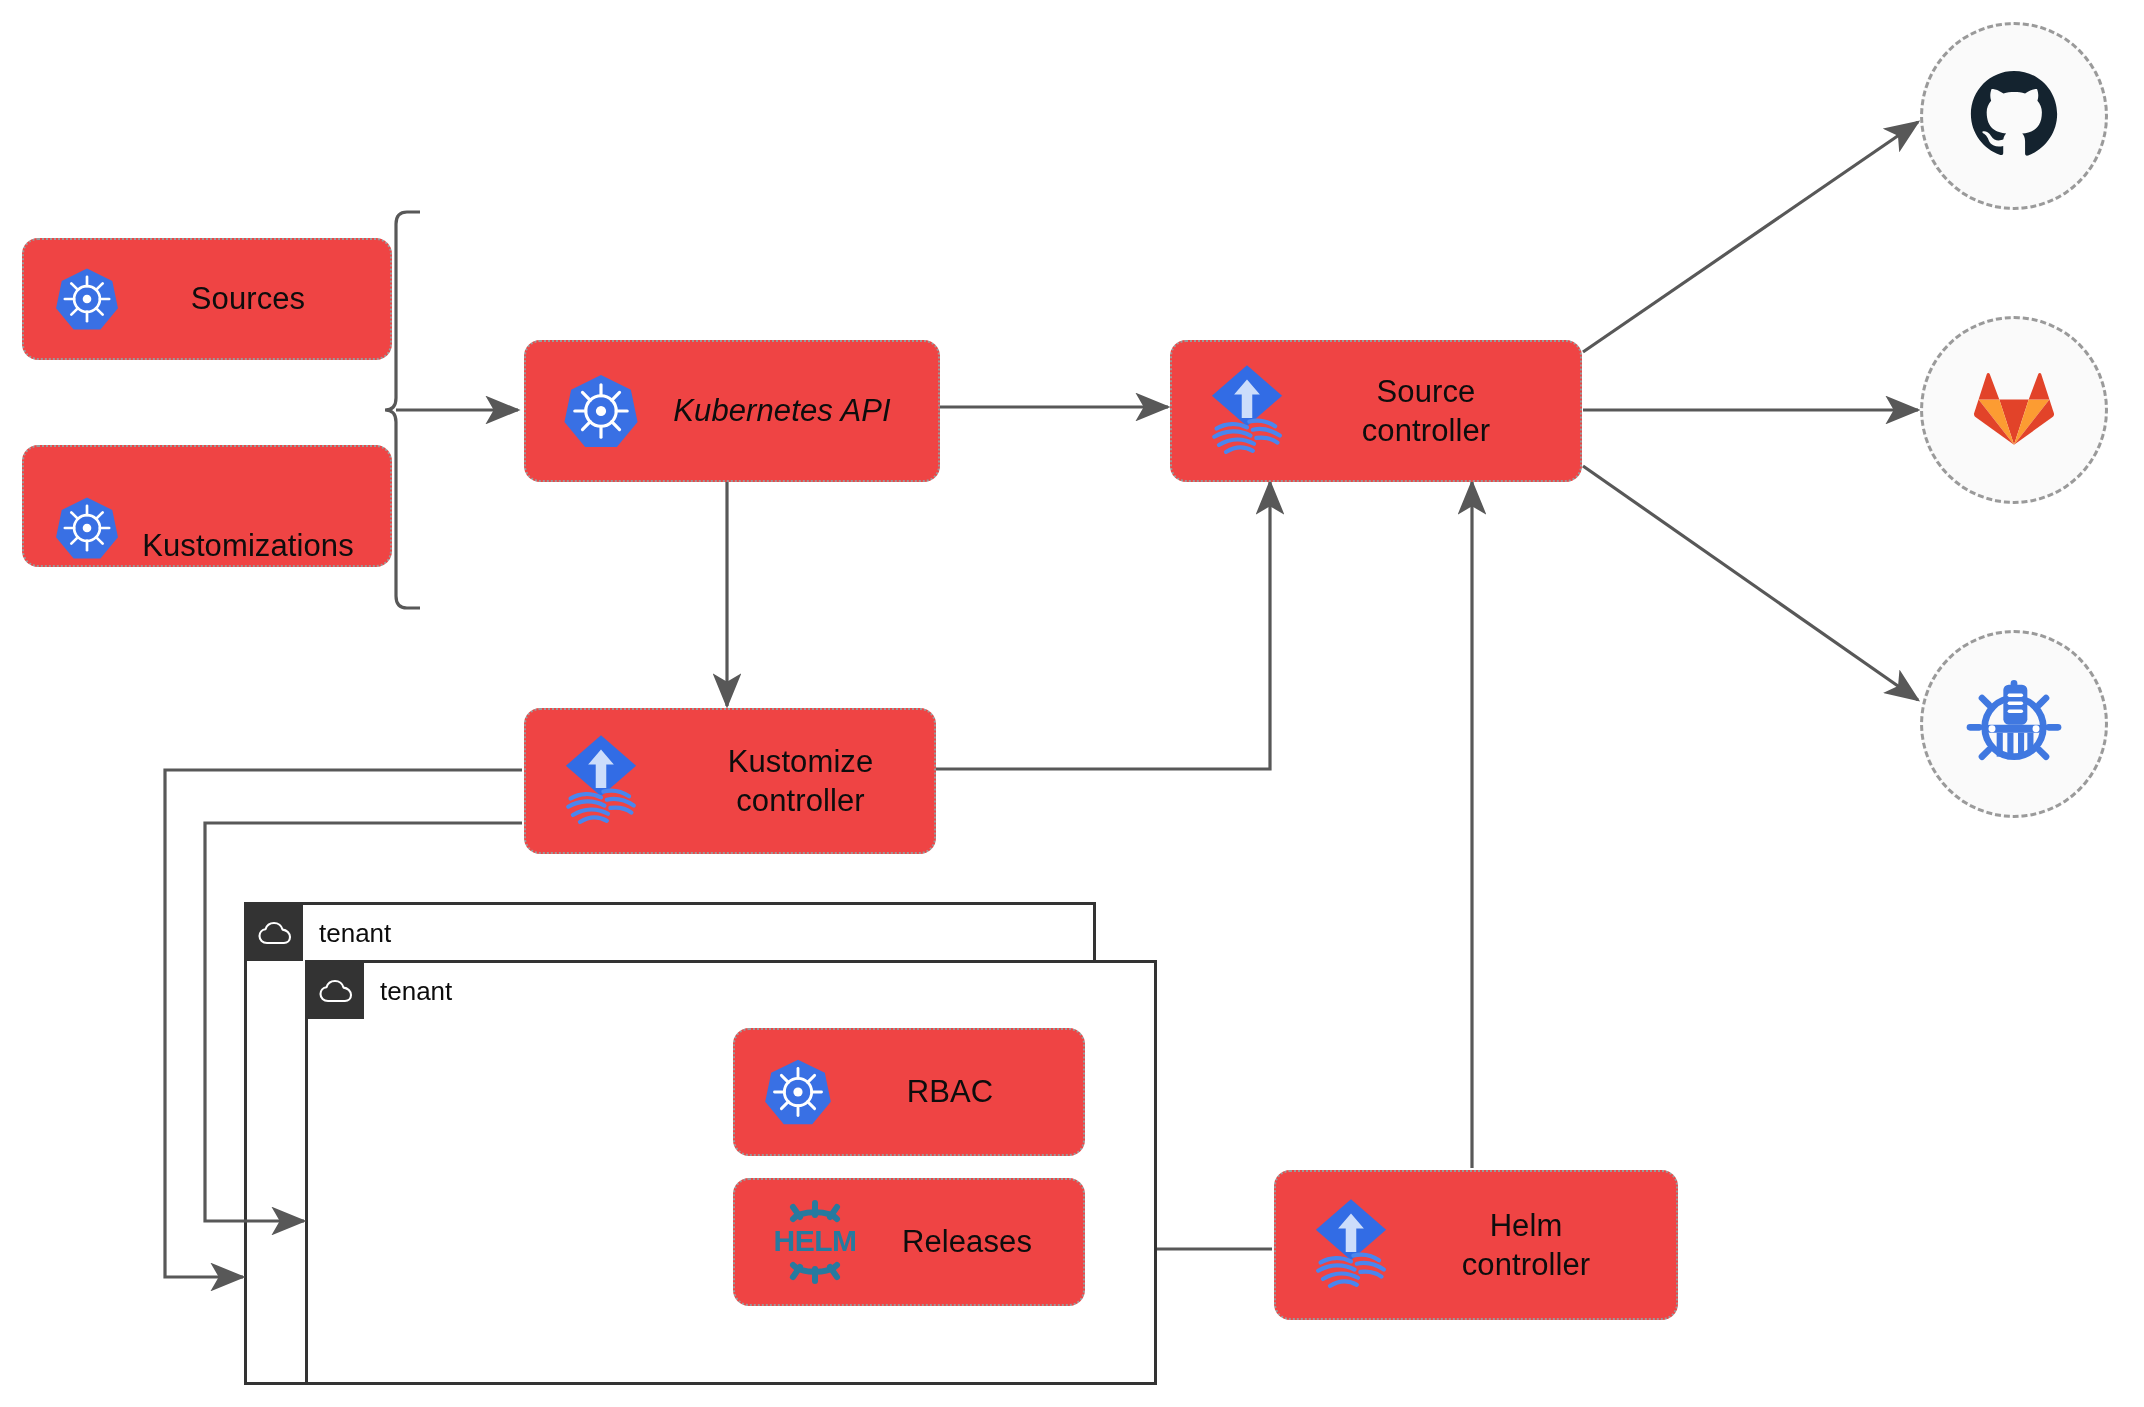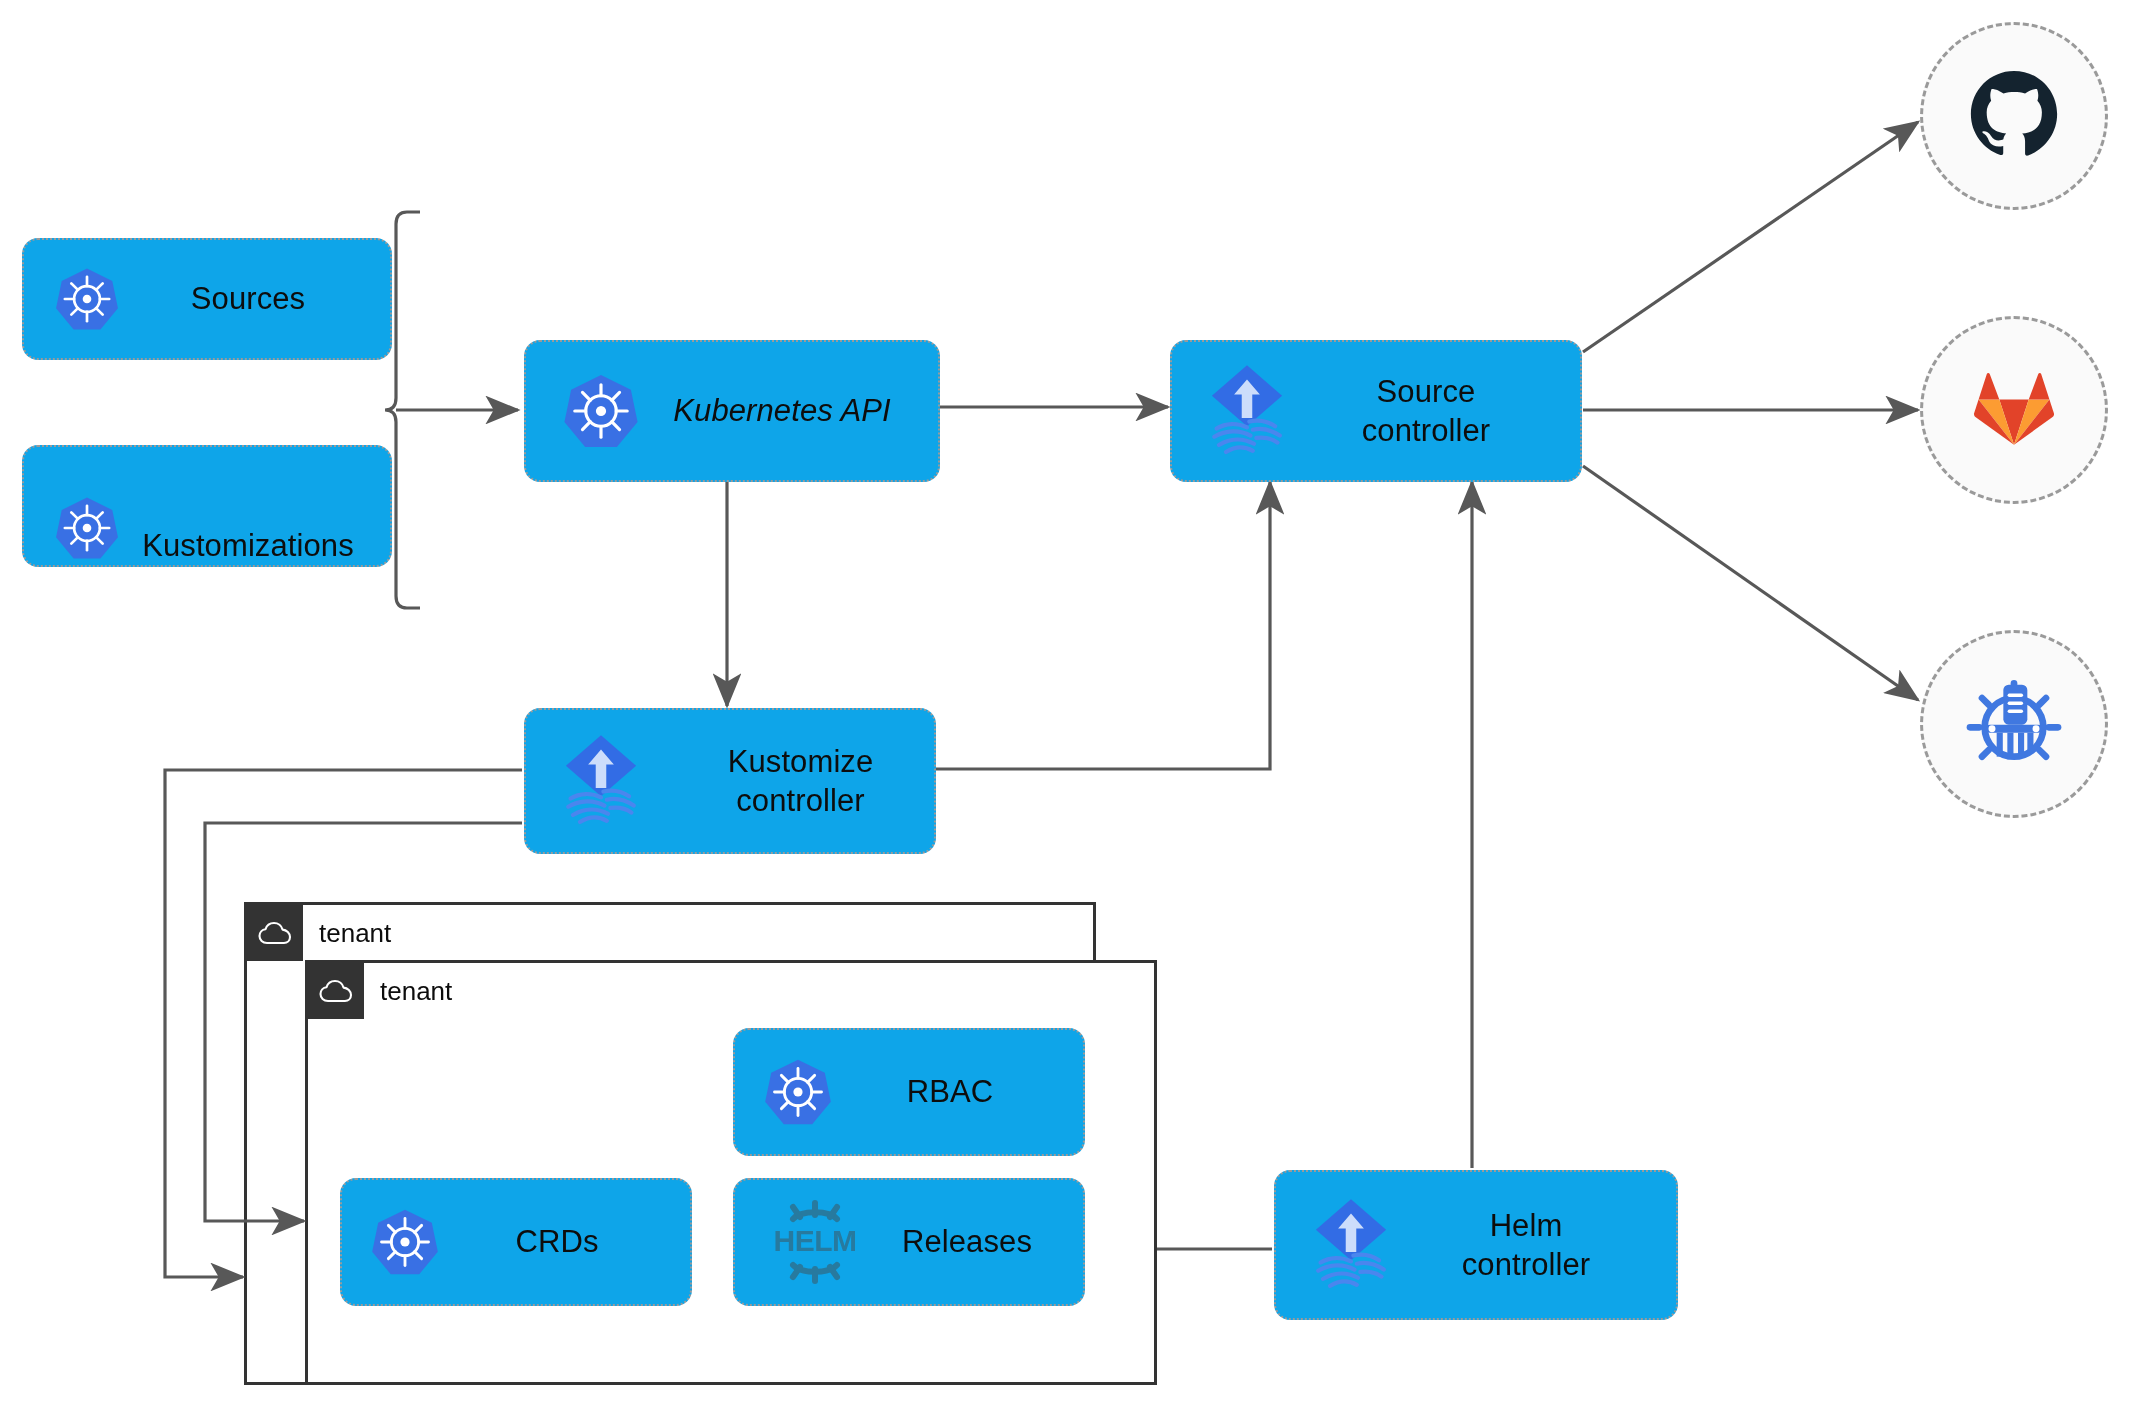--- a/index.html
+++ b/index.html
@@ -12,21 +12,21 @@
     position:relative;
     width:2144px;
     height:1407px;
     overflow:hidden;
     background:#ffffff;
   }
   
   .node{
     position:absolute;
     box-sizing:border-box;
-    background:#0ea5e9;
+    background:#ef4444;
     border:2px dotted #9a9a9a;
     border-radius:16px;
     display:flex;
     align-items:center;
     z-index:5;
   }
   .node .ico{
     flex:0 0 auto;
     display:flex;
     align-items:center;
@@ -368,40 +368,20 @@
             <path d="M40.8,40.8 L47.2,47.2"></path>
           <path d="M47.2,16.8 L40.8,23.2"></path>
             <path d="M23.2,40.8 L16.8,47.2"></path>
         </g>
         <circle cx="32" cy="32" r="4.2" fill="#ffffff"></circle>
       </svg>
     </div>
     <div class="lbl">RBAC</div>
   </div>
 
-  <div class="node leaf" style="left:340px; top:1178px; width:352px; height:128px; z-index:7;">
-    <div class="ico">
-      <svg width="70" height="70" viewBox="0 0 64 64" aria-hidden="true">
-        <path d="M32,2.5 L56.5,14.5 L62,41 L45,61.5 L19,61.5 L2,41 L7.5,14.5 Z" fill="#3970e4"></path>
-        <g fill="none" stroke="#ffffff" stroke-width="2.6" stroke-linecap="round">
-          <circle cx="32" cy="32" r="12.5"></circle>
-          <path d="M32,10.5 L32,19.5"></path>
-            <path d="M32,44.5 L32,53.5"></path>
-          <path d="M10.5,32 L19.5,32"></path>
-            <path d="M44.5,32 L53.5,32"></path>
-          <path d="M16.8,16.8 L23.2,23.2"></path>
-            <path d="M40.8,40.8 L47.2,47.2"></path>
-          <path d="M47.2,16.8 L40.8,23.2"></path>
-            <path d="M23.2,40.8 L16.8,47.2"></path>
-        </g>
-        <circle cx="32" cy="32" r="4.2" fill="#ffffff"></circle>
-      </svg>
-    </div>
-    <div class="lbl">CRDs</div>
-  </div>
 
   <div class="node leaf" style="left:733px; top:1178px; width:352px; height:128px; z-index:7;">
     <div class="ico" style="width:108px;">
       <svg width="104" height="90" viewBox="0 0 104 90" aria-hidden="true">
         <g stroke="#277a9f" stroke-width="6" fill="none" stroke-linecap="round">
           <path d="M30,22 C38,13 66,13 74,22"></path>
           <path d="M30,68 C38,77 66,77 74,68"></path>
           <path d="M52,6 L52,18"></path>
           <path d="M52,84 L52,72"></path>
           <path d="M30,10 L37,20"></path>

